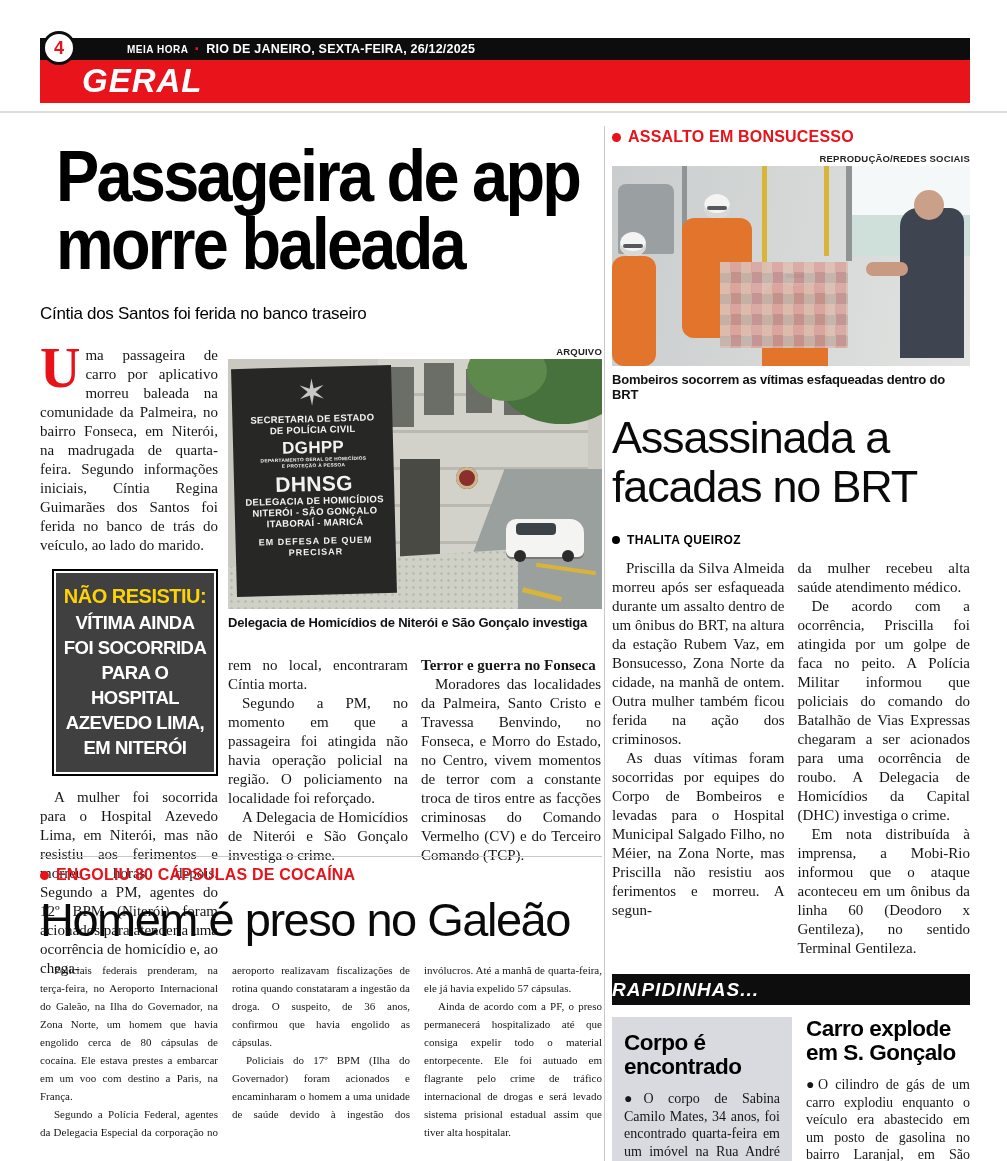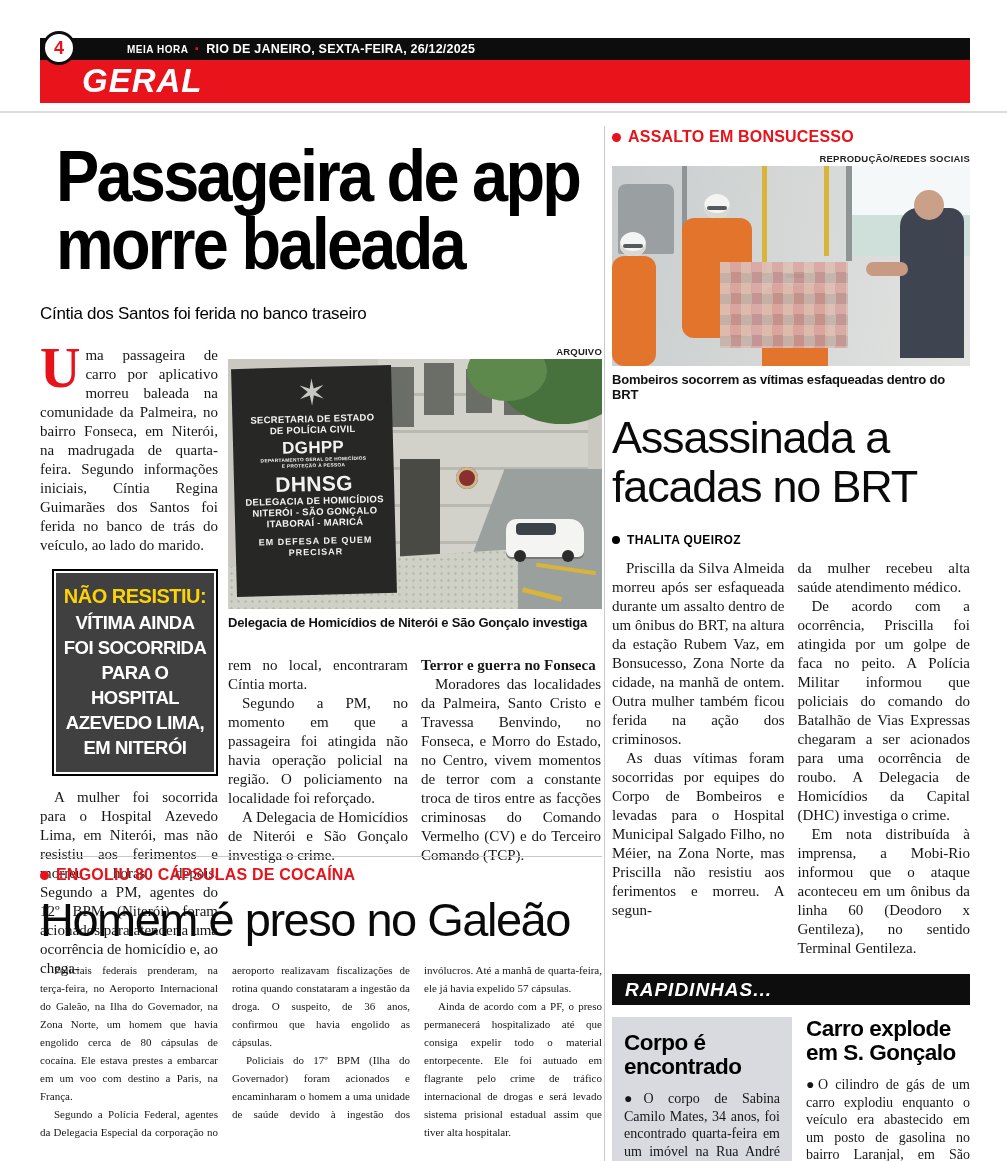--- a/index.html
+++ b/index.html
@@ -109,21 +109,21 @@
   .p2-arm{position:absolute;right:62px;top:96px;width:42px;height:14px;background:#c89a82;border-radius:8px;}
   .brt-headline{font-size:45px;line-height:1.08;letter-spacing:-1.2px;margin-top:12px;}
   .byline{display:flex;align-items:center;gap:7px;margin-top:22px;}
   .byline .bdot{width:8px;height:8px;border-radius:50%;background:#000;}
   .byline span.nm{font-weight:bold;font-size:12px;letter-spacing:.4px;color:#000;}
   .brt-cols{display:flex;gap:13px;margin-top:12px;}
   .brt-cols>div{width:173px;}
 
   
   .rapid-bar{margin-top:16px;height:31px;background:#0d0d0d;display:flex;align-items:center;}
-  .rapid-bar span{color:#fff;font-weight:bold;font-style:italic;font-size:19px;letter-spacing:1px;margin-left:13px;}
+  .rapid-bar span{color:#fff;font-weight:bold;font-style:italic;font-size:19px;letter-spacing:1px;}
   .rapid-row{display:flex;gap:14px;margin-top:12px;align-items:flex-start;}
   .rapid-box{width:180px;background:#d9dae0;padding:14px 12px 16px 12px;box-sizing:border-box;}
   .rapid-item{width:164px;}
   .rapid-title{font-weight:bold;font-size:22.5px;line-height:1.05;letter-spacing:-.5px;margin:0 0 12px 0;color:#000;}
   .rapid-row p{font-size:14px;line-height:17.5px;}
 </style>
 </head>
 <body>
 
 <div class="page" data-interactable="false">

